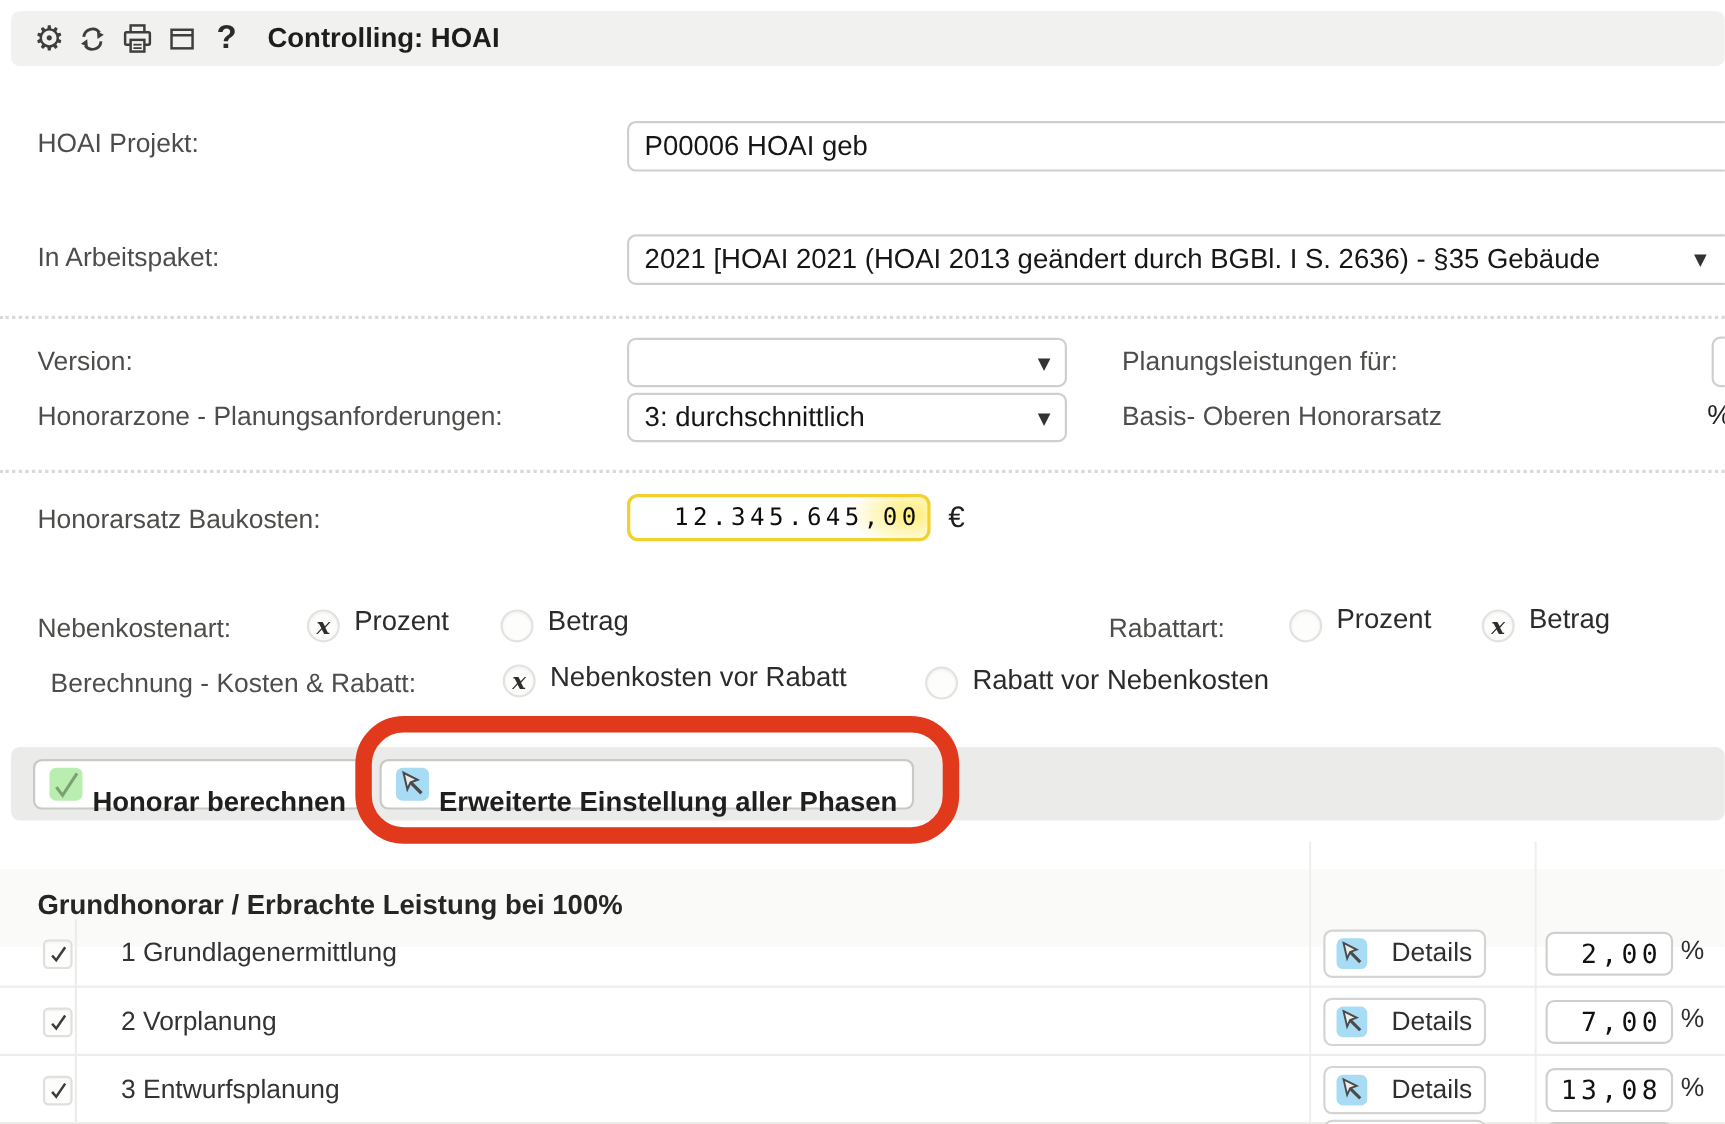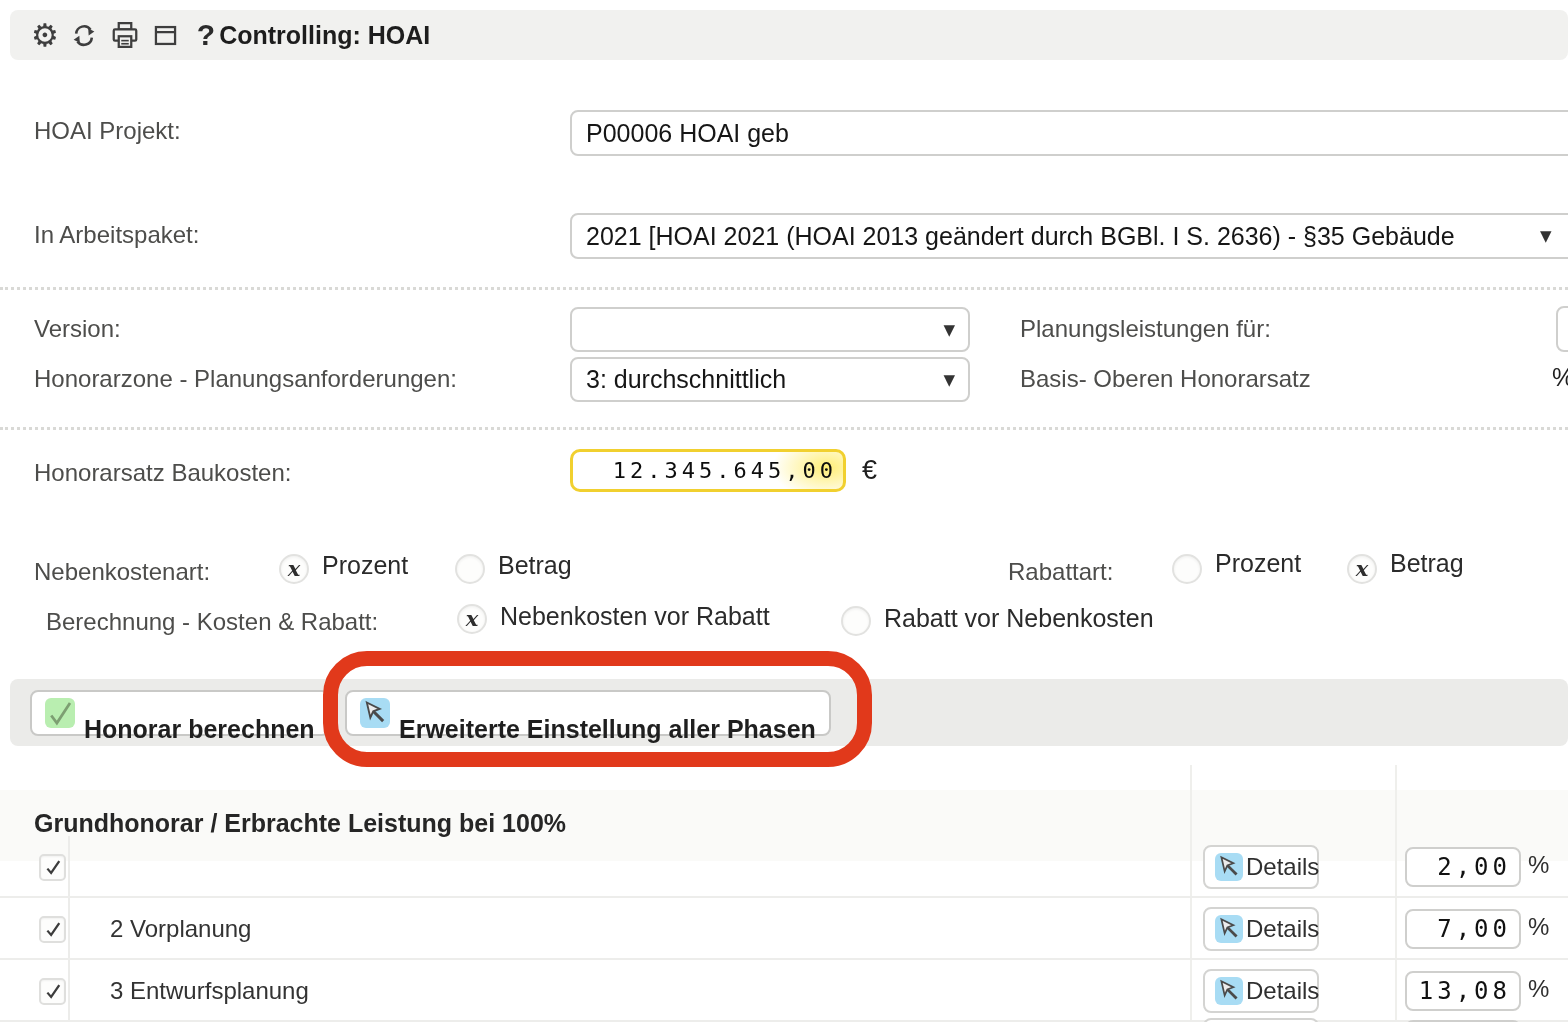--- a/index.html
+++ b/index.html
@@ -7,21 +7,21 @@
     font-family:"Liberation Sans","DejaVu Sans",sans-serif; }
   body { position:relative; }
 
   
   .toolbar { position:absolute; left:10px; top:10px; width:1558px; height:50px;
     background:#f1f1ef; border-radius:8px; display:flex; align-items:center; padding-left:21px; }
   .tb-icon { display:flex; align-items:center; justify-content:center; color:#3e3e3e; cursor:pointer; }
   .tb-gear { font-family:"DejaVu Sans",sans-serif; font-size:31px; line-height:31px; margin-right:11px; }
   .tb-svg { margin-right:12px; }
   .tb-help { font-size:30px; font-weight:700; color:#2b2b2b; margin:0 0 0 6px; }
-  .tb-title { font-size:25px; font-weight:700; color:#1d1d1d; margin-left:4px; }
+  .tb-title { font-size:25px; font-weight:700; color:#1d1d1d; margin-left:28px; }
 
   
   .lbl { position:absolute; font-size:24px; color:#4d4d4b; white-space:nowrap; }
   .opt-lbl { position:absolute; font-size:25px; color:#2b2b2b; white-space:nowrap; }
   .tx-input { position:absolute; background:#fff; border:2px solid #cfcfcd; border-radius:8px;
     font-size:25px; color:#161616; display:flex; align-items:center; padding:0 14px;
     white-space:nowrap; overflow:hidden; }
   .select { position:absolute; background:#fff; border:2px solid #cfcfcd; border-radius:8px;
     font-size:25px; color:#161616; display:flex; align-items:center; padding:0 44px 0 14px;
     white-space:nowrap; overflow:hidden; cursor:pointer; }
@@ -64,23 +64,23 @@
   .tbl-header { position:absolute; left:0; top:790px; width:1568px; height:71px; background:#fafaf8; }
   .tbl-header .hd-txt { position:absolute; left:34px; top:19px; font-size:25px; font-weight:700; color:#262626; }
   .vline { position:absolute; top:765px; height:257px; width:2px; background:#efefec; }
   .vline-cb { position:absolute; top:836px; height:186px; width:2px; background:#ececea; }
   .row { position:absolute; left:0; width:1568px; height:60px; border-bottom:2px solid #ededeb; background:transparent; }
   .checkbox { position:absolute; left:39px; top:16px; width:27px; height:27px;
     border:2px solid #dfdfdd; border-radius:5px; background:#fdfdfc;
     box-shadow:inset 0 1px 2px rgba(0,0,0,.05);
     display:flex; align-items:center; justify-content:center; cursor:pointer; }
   .row-lbl { position:absolute; left:110px; top:15px; font-size:24px; color:#333; white-space:nowrap; }
-  .details-btn { position:absolute; left:1203px; top:7px; height:44px; width:116px;
+  .details-btn { position:absolute; left:1203px; top:7px; height:44px; width:148px;
     background:#fff; border:2px solid #d4d4d2; border-radius:8px;
-    display:flex; align-items:center; gap:3px; padding:0 10px; cursor:pointer; }
+    display:flex; align-items:center; gap:22px; padding:0 10px; cursor:pointer; }
   .details-btn .dt-txt { font-size:24px; color:#2f2f2f; }
   .details-btn .icon-sq { width:28px; height:28px; }
   .pct-input { position:absolute; left:1405px; top:9px; width:116px; height:40px;
     background:#fff; border:2px solid #cfcfcd; border-radius:8px;
     display:flex; align-items:center; justify-content:flex-end; padding-right:8px;
     font-size:24px; color:#111; }
   .pct-unit { position:absolute; left:1528px; top:13px; font-size:24px; color:#2f2f2f; }
 
   svg { display:block; }
 </style>
@@ -199,20 +199,21 @@
 <div class="vline" style="left:1190px;"></div>
 <div class="vline" style="left:1395px;"></div>
 <div class="vline-cb" style="left:68px;"></div>
 
 <div class="row" style="top:838px;">
   <div class="checkbox">
     <svg width="20" height="20" viewBox="0 0 16 16" fill="none" stroke="#3c3c3c" stroke-width="1.8">
       <polyline points="3.5,8.5 6.5,12 13,2.5"></polyline>
     </svg>
   </div>
+  <span class="row-lbl">1 Grundlagenermittlung</span>
   <div class="details-btn">
     <span class="icon-sq icon-blue">
       <svg width="26" height="26" viewBox="0 0 24 24">
         <line x1="10.5" y1="10.5" x2="19" y2="19" stroke="#4a4a4a" stroke-width="2.6"></line>
         <polygon points="5,3 16,8.5 10.5,10.5 8,16" fill="#ececec" stroke="#4a4a4a" stroke-width="1.6"></polygon>
       </svg>
     </span>
     <span class="dt-txt">Details</span>
   </div>
   <div class="pct-input num">2,00</div>

